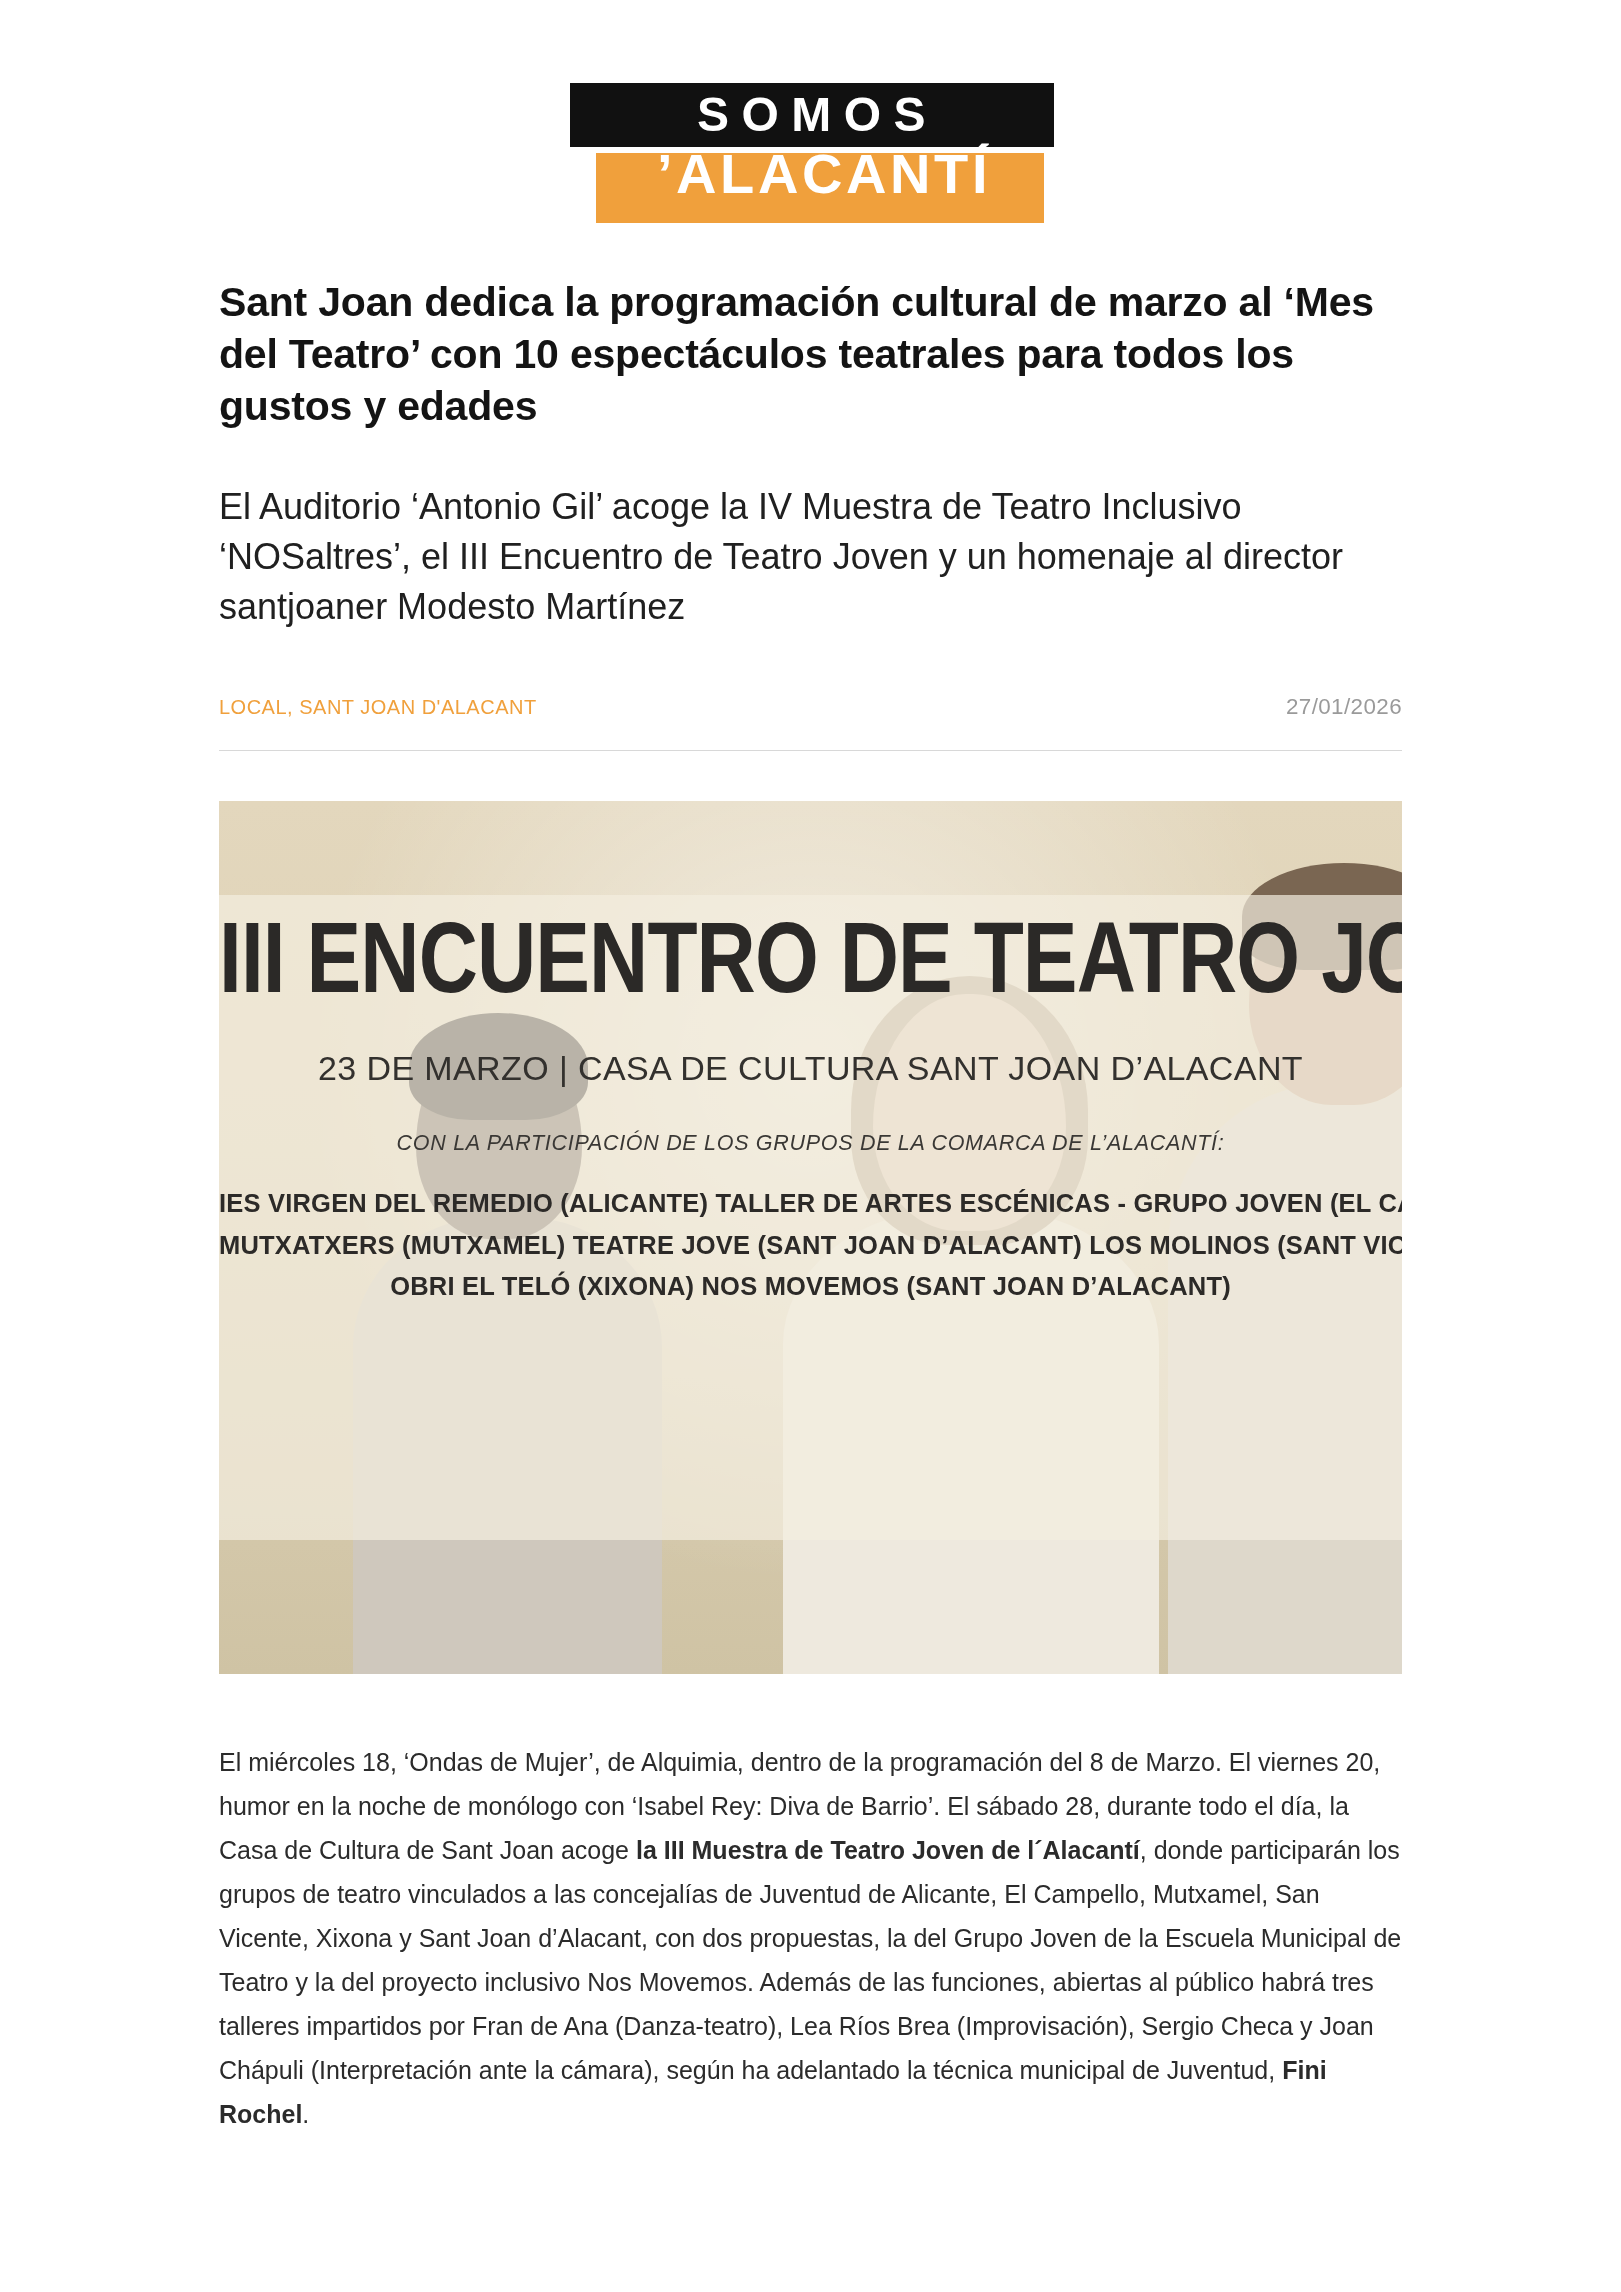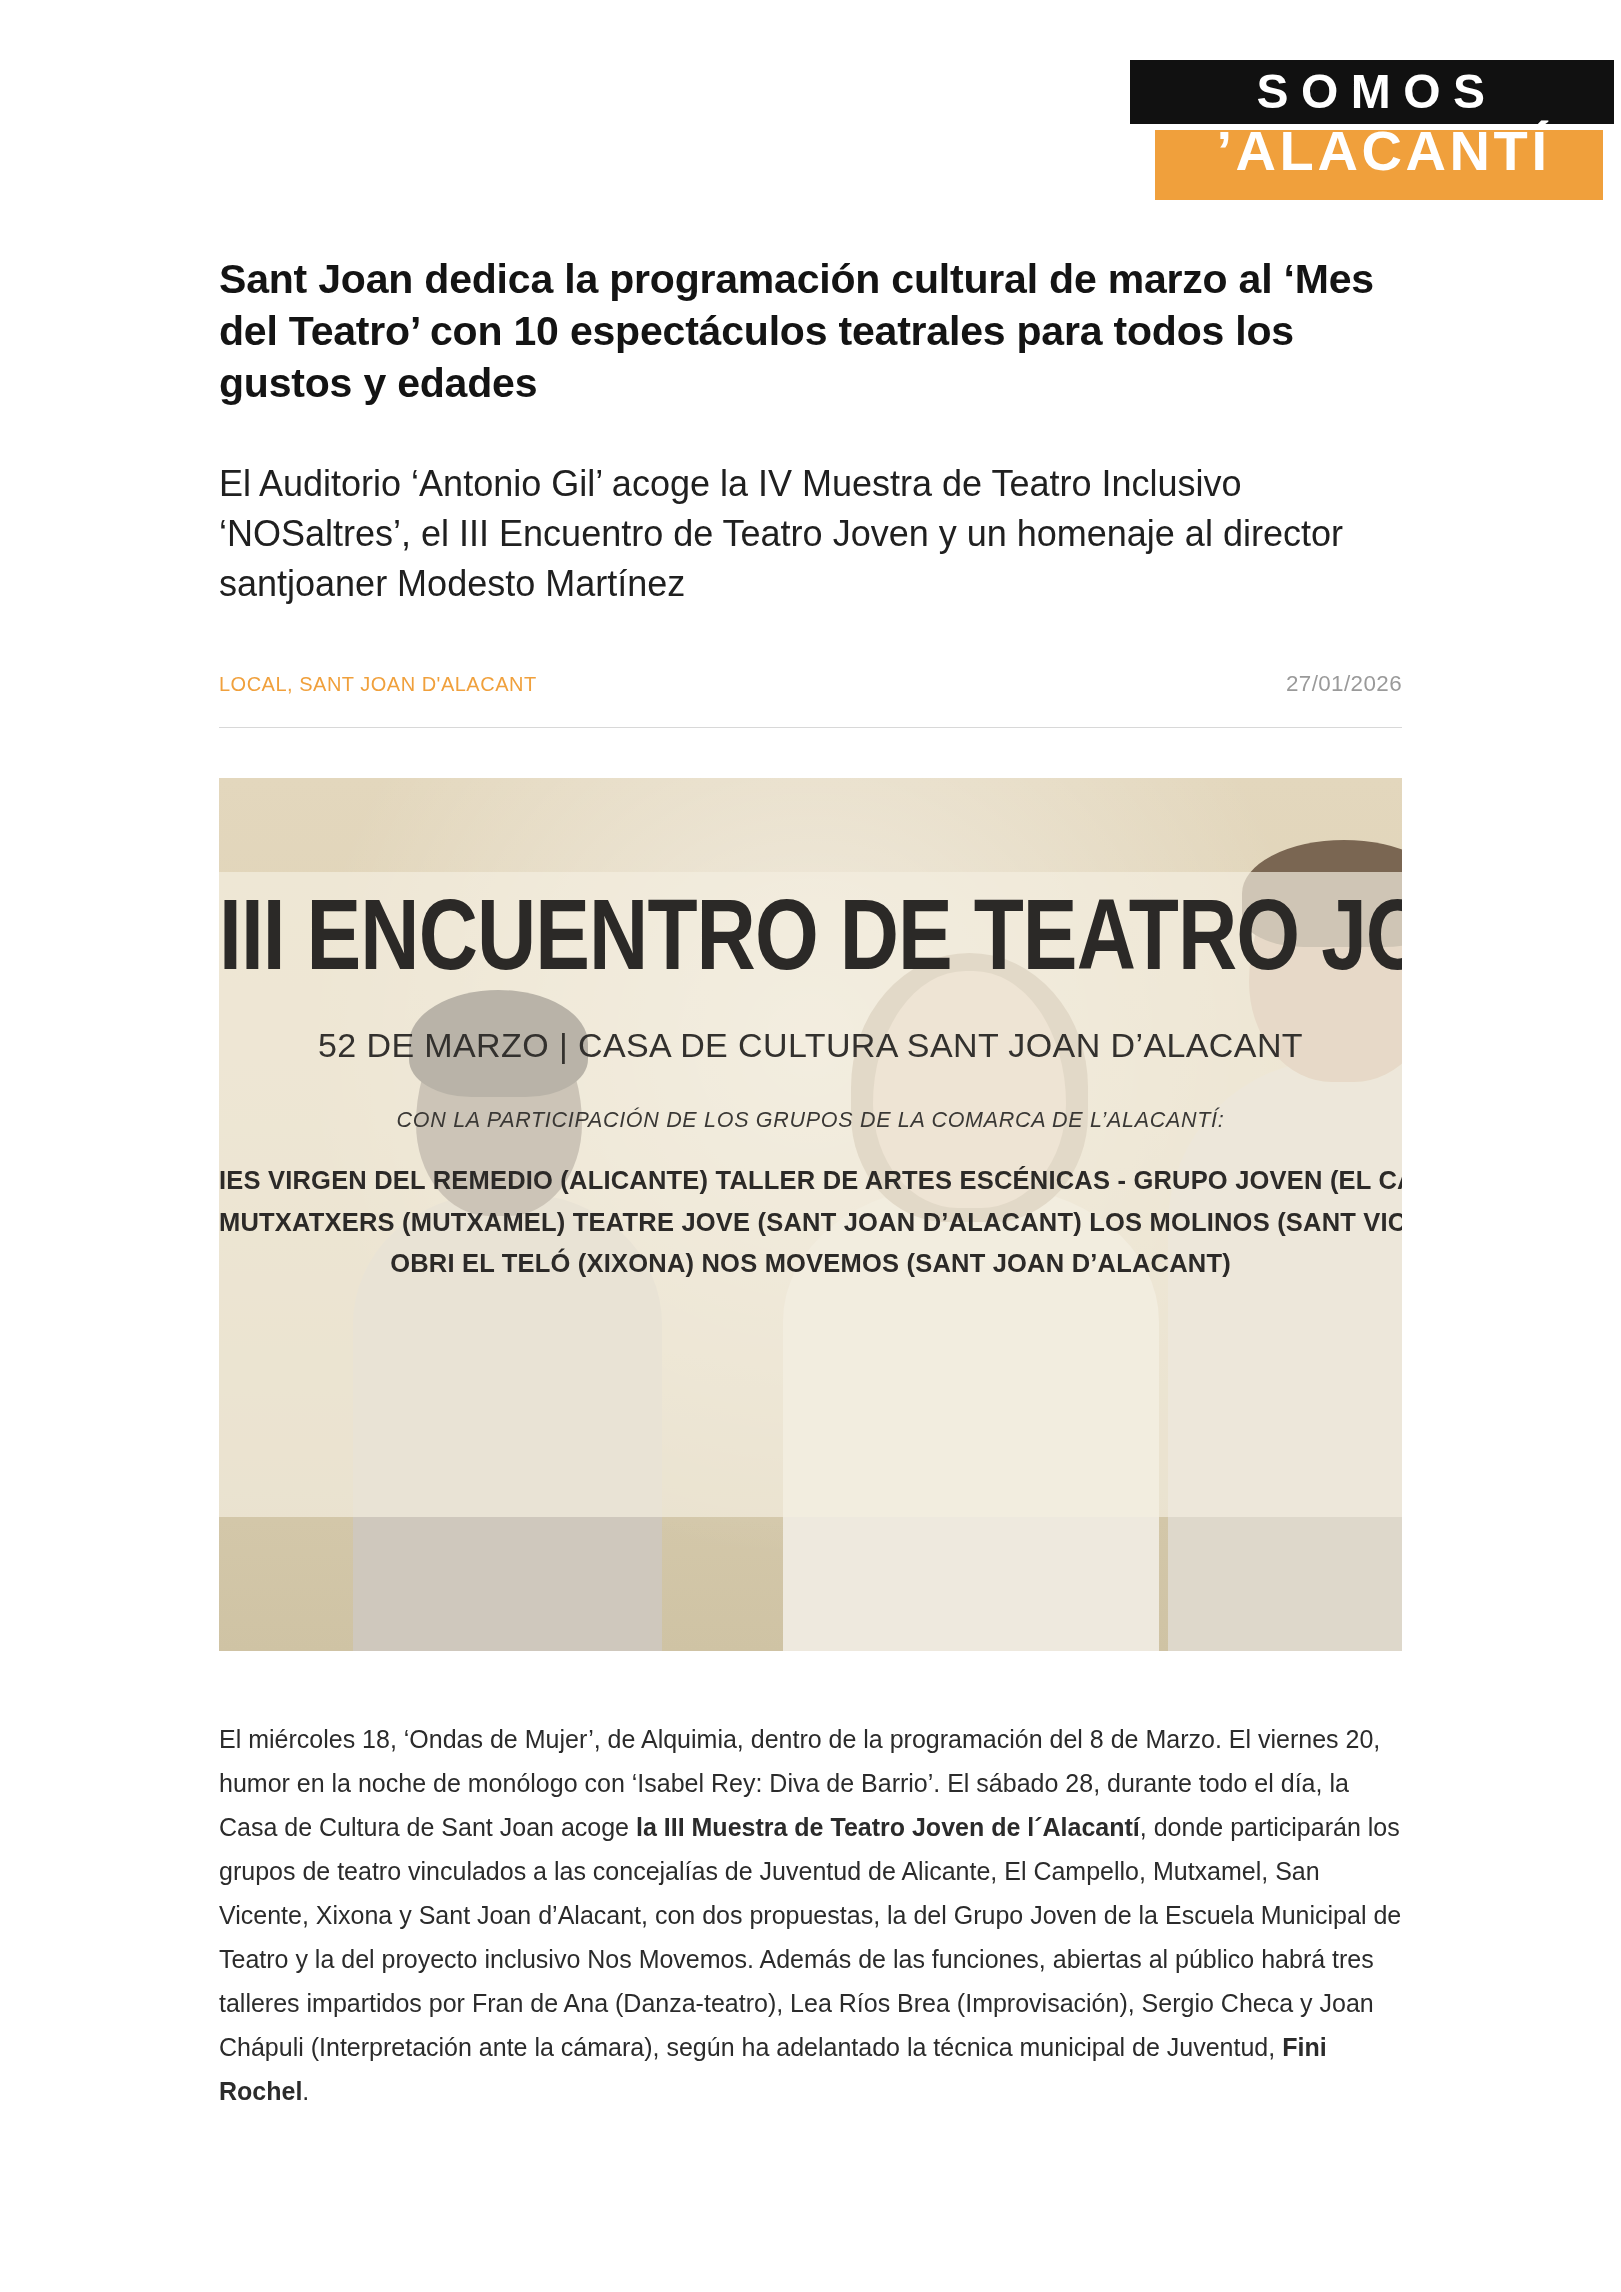--- a/index.html
+++ b/index.html
@@ -16,23 +16,23 @@
   }
   .page {
     width: 1621px;
     box-sizing: border-box;
     padding: 0;
     position: relative;
   }
 
   
   .logo-wrap {
-    padding-top: 53px;
+    padding-top: 76px;
     display: flex;
-    justify-content: flex-end;
+    justify-content: center;
   }
   .logo {
     position: relative;
     width: 502px;
     height: 157px;
   }
   .logo-bar-top {
     position: absolute;
     left: 10.7px;
     top: 7.2px;
@@ -274,21 +274,21 @@
       <div class="person p-right">
         <div class="body"></div>
         <div class="head"></div>
         <div class="hair"></div>
       </div>
 
       <div class="poster-veil"></div>
 
       <div class="poster-content">
         <div class="poster-title">III ENCUENTRO DE TEATRO JOVEN</div>
-        <div class="poster-sub">52 DE MARZO  |  CASA DE CULTURA SANT JOAN D’ALACANT</div>
+        <div class="poster-sub">23 DE MARZO  |  CASA DE CULTURA SANT JOAN D’ALACANT</div>
         <div class="poster-part-label">CON LA PARTICIPACIÓN DE LOS GRUPOS DE LA COMARCA DE L’ALACANTÍ:</div>
         <div class="poster-groups">
           <div>IES VIRGEN DEL REMEDIO (ALICANTE)  TALLER DE ARTES ESCÉNICAS - GRUPO JOVEN (EL CAMPELLO)</div>
           <div>MUTXATXERS (MUTXAMEL)   TEATRE JOVE (SANT JOAN D’ALACANT)   LOS MOLINOS (SANT VICENT DEL RASPEIG)</div>
           <div>OBRI EL TELÓ (XIXONA)   NOS MOVEMOS (SANT JOAN D’ALACANT)</div>
         </div>
       </div>
     </div>
 
     <div class="body-copy">

